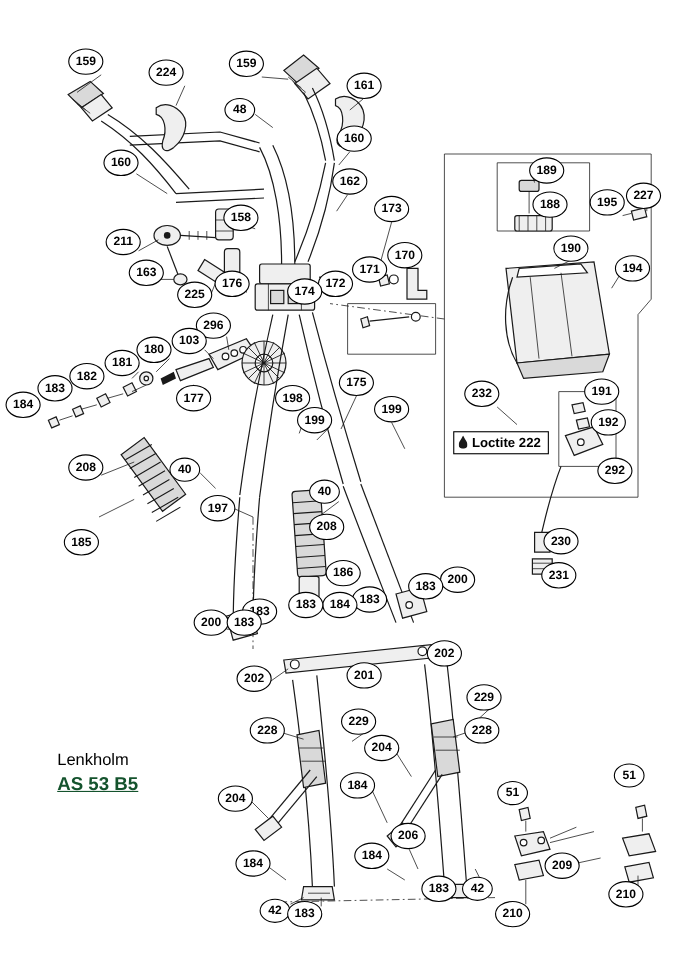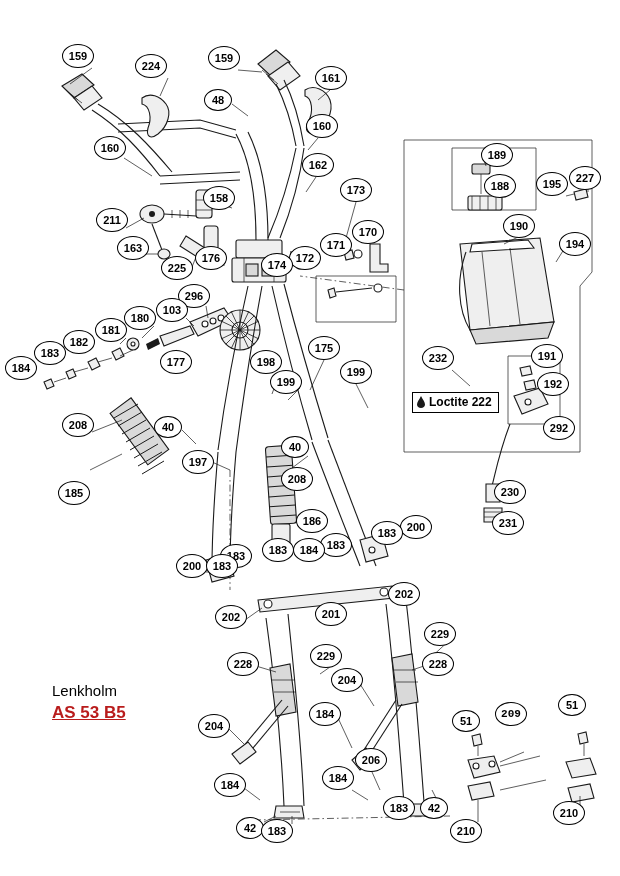--- a/index.html
+++ b/index.html
@@ -17,21 +17,21 @@
     display:flex;
     align-items:center;
     justify-content:center;
     box-sizing:border-box;
     letter-spacing:0px;
   }
   .c2{width:28px;height:22px;}
   .c3{width:32px;height:24px;}
   .title-block{position:absolute;left:52px;top:682px;}
   .title-line1{font-size:15px;font-weight:400;color:#000;}
-  .title-line2{font-size:17px;font-weight:700;color:#b91c1c;text-decoration:underline;margin-top:4px;}
+  .title-line2{font-size:17px;font-weight:700;color:#14532d;text-decoration:underline;margin-top:4px;}
   .loctite{
     position:absolute;
     border:1.5px solid #000;
     background:#fff;
     font-size:12px;
     font-weight:700;
     padding:2px 6px 3px 16px;
     box-sizing:border-box;
     white-space:nowrap;
   }
@@ -423,21 +423,21 @@
       <div class="callout c3" style="left: 215px; top: 605px;">202</div>
       <div class="callout c3" style="left: 424px; top: 622px;">229</div>
       <div class="callout c3" style="left: 310px; top: 644px;">229</div>
       <div class="callout c3" style="left: 227px; top: 652px;">228</div>
       <div class="callout c3" style="left: 422px; top: 652px;">228</div>
       <div class="callout c3" style="left: 331px; top: 668px;">204</div>
       <div class="callout c2" style="left: 558px; top: 694px;">51</div>
       <div class="callout c3" style="left: 309px; top: 702px;">184</div>
       <div class="callout c2" style="left: 452px; top: 710px;">51</div>
       <div class="callout c3" style="left: 198px; top: 714px;">204</div>
-      <div class="callout c3" style="left: 495px; top: 702px; font-family: Liberation Mono, monospace;">209</div>
+      <div class="callout c3" style="left: 495px; top: 775px;">209</div>
       <div class="callout c3" style="left: 355px; top: 748px;">206</div>
       <div class="callout c3" style="left: 553px; top: 801px;">210</div>
       <div class="callout c3" style="left: 214px; top: 773px;">184</div>
       <div class="callout c3" style="left: 322px; top: 766px;">184</div>
       <div class="callout c3" style="left: 383px; top: 796px;">183</div>
       <div class="callout c2" style="left: 420px; top: 797px;">42</div>
       <div class="callout c3" style="left: 450px; top: 819px;">210</div>
       <div class="callout c2" style="left: 236px; top: 817px;">42</div>
       <div class="callout c3" style="left: 261px; top: 819px;">183</div>
     </div>

